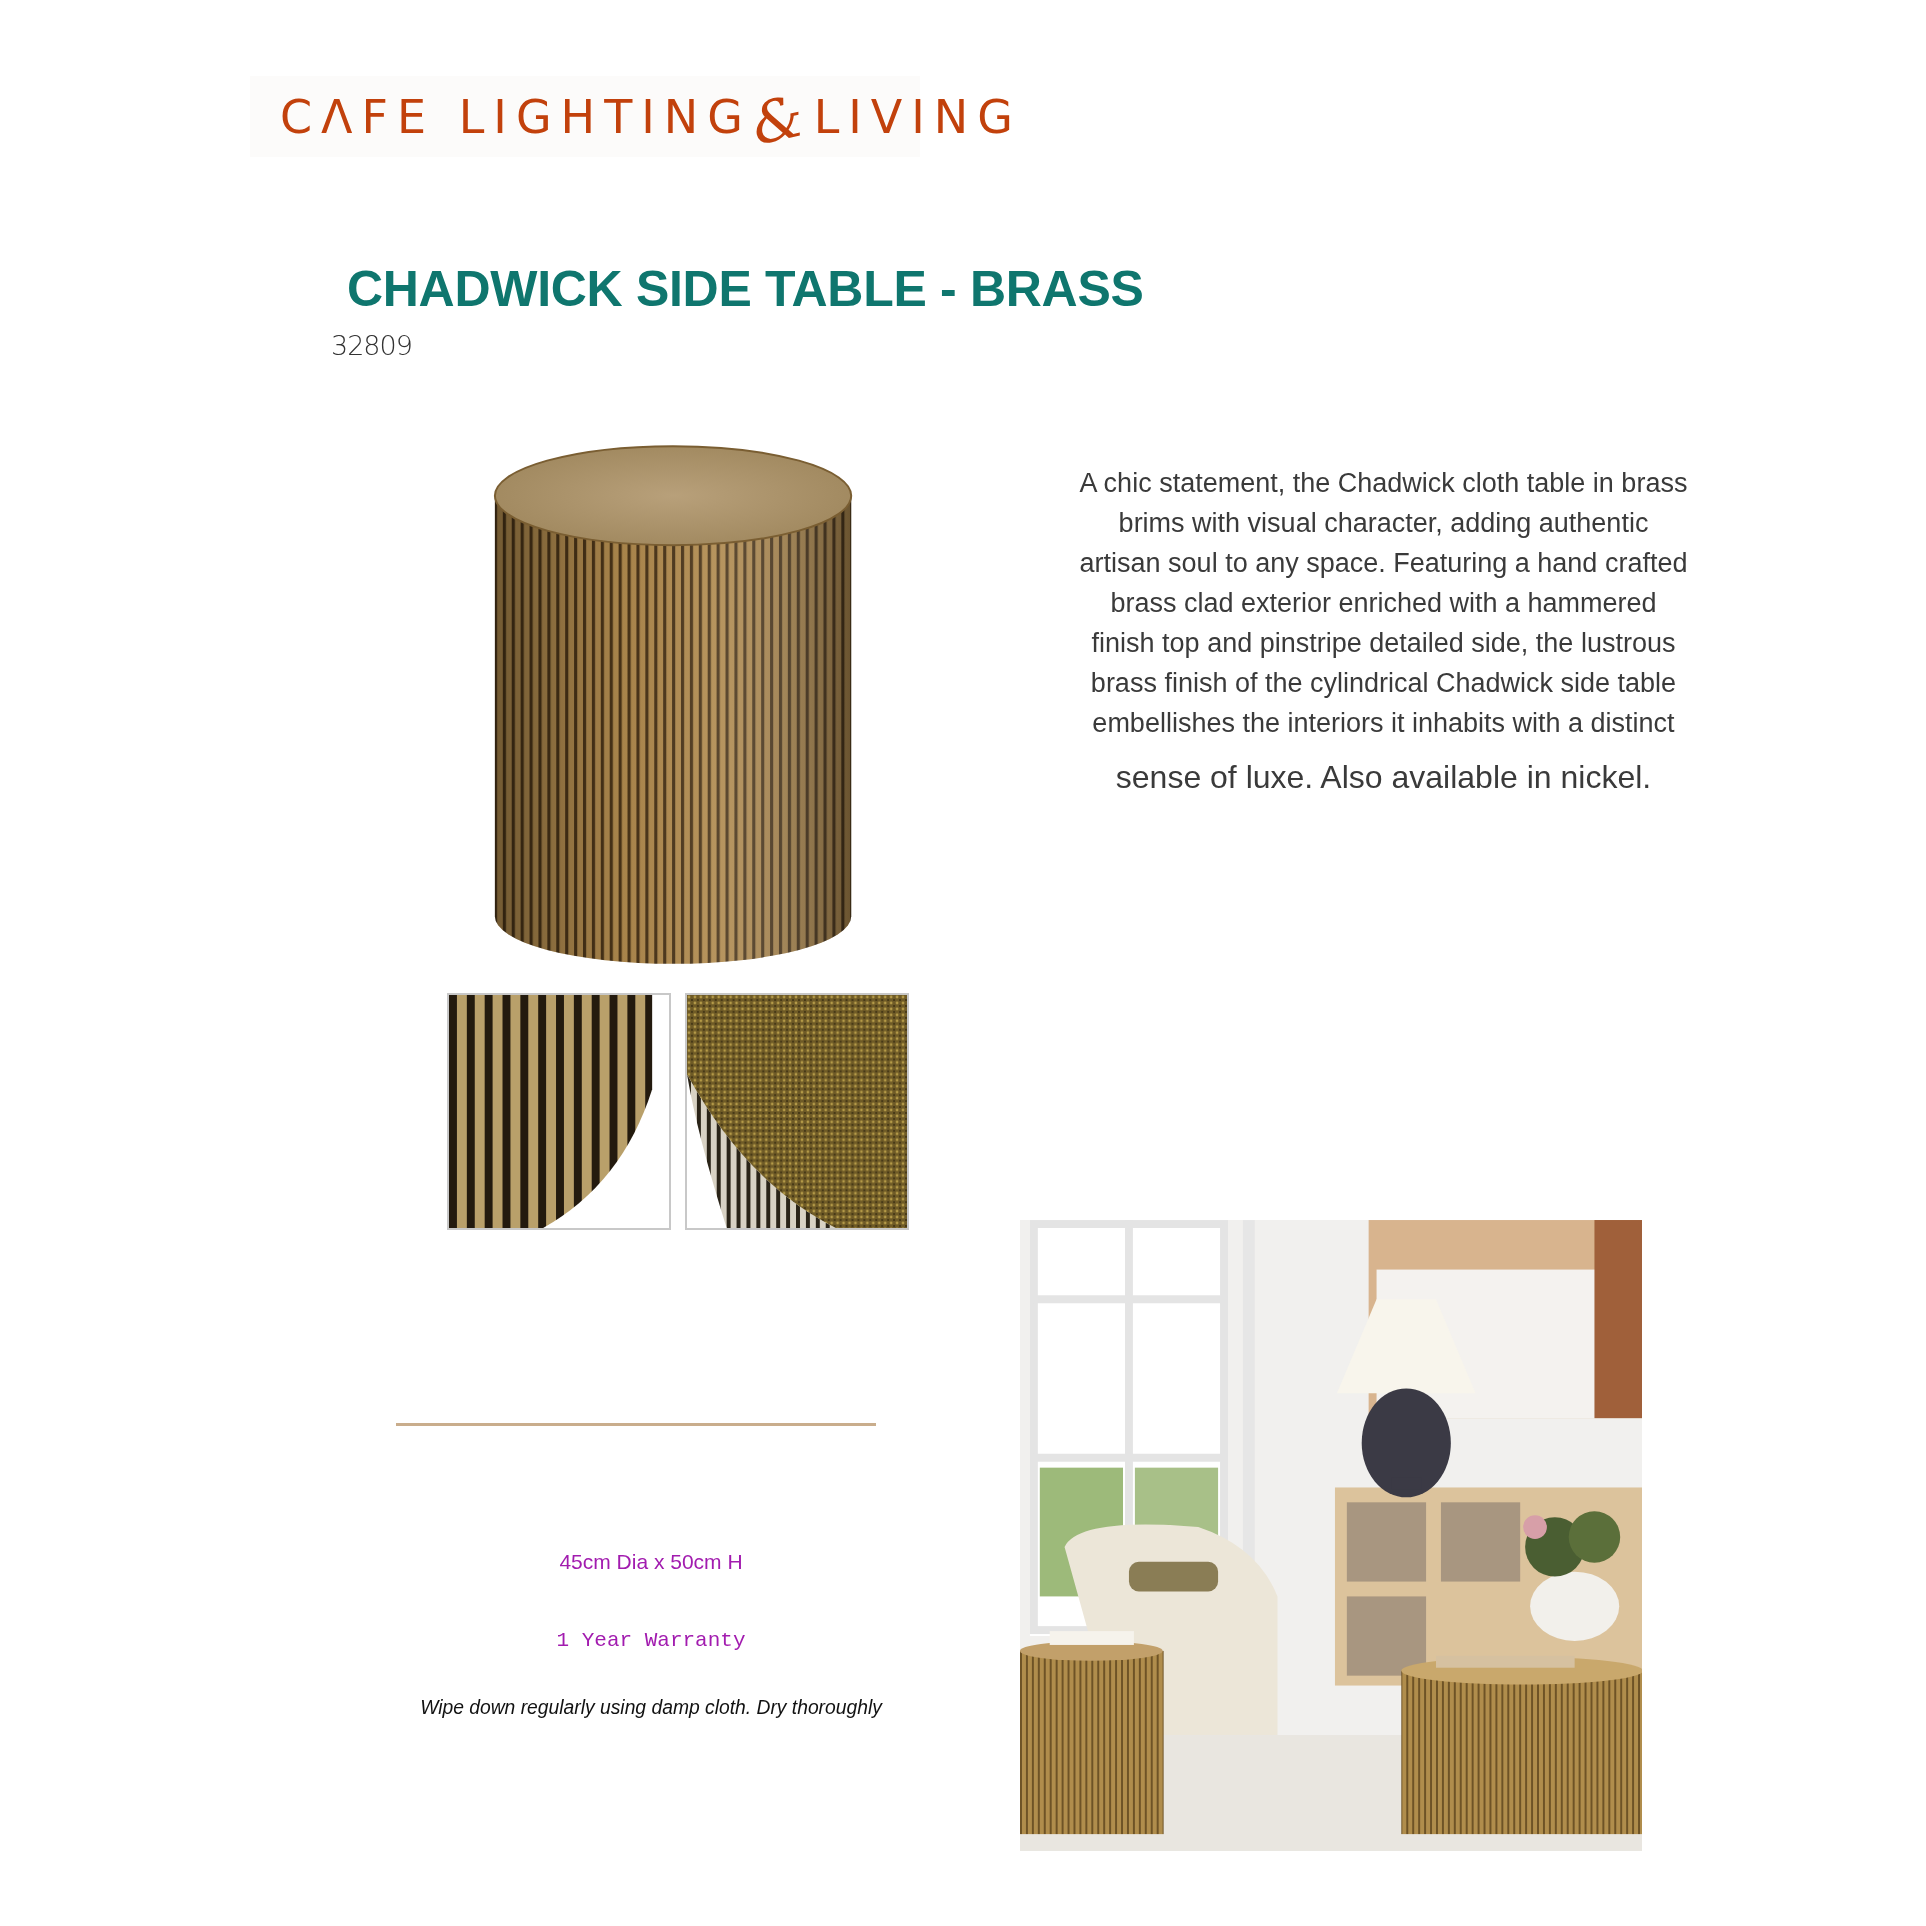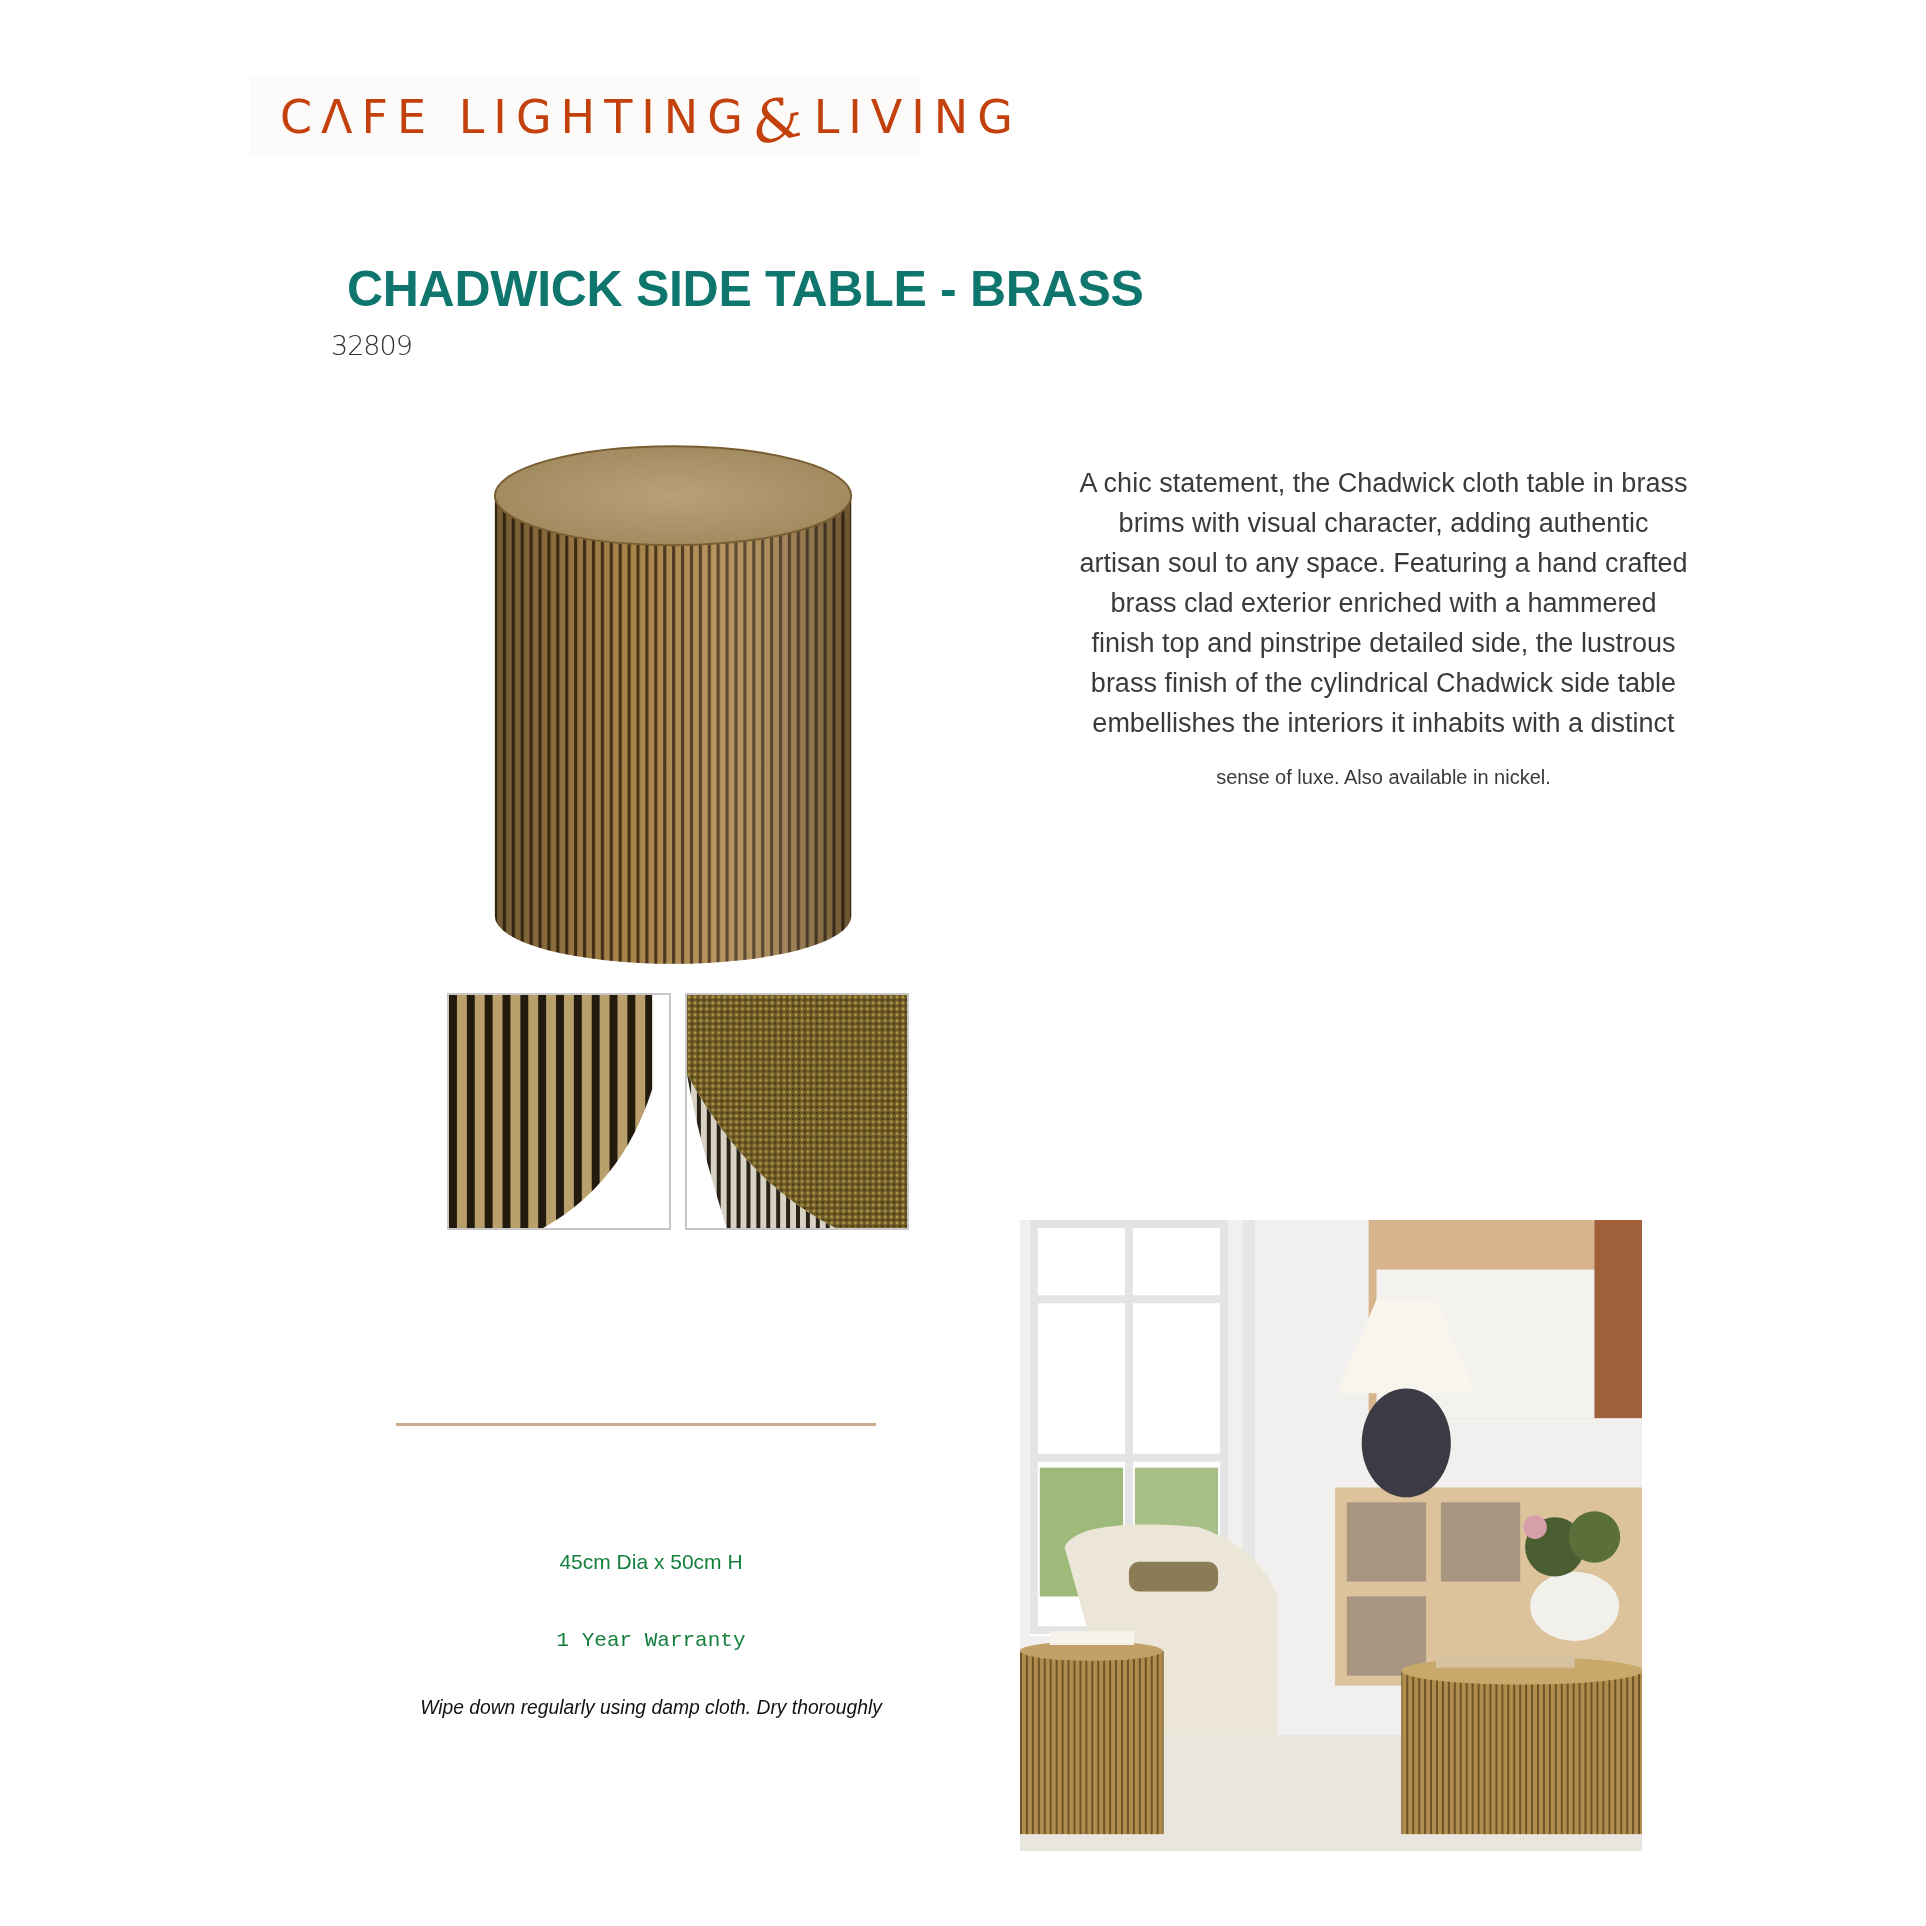--- a/index.html
+++ b/index.html
@@ -23,32 +23,32 @@
          font-size: 27px; color: #333; letter-spacing: -1px; }
 
   
   .hero { left: 485px; top: 441px; width: 386px; height: 525px; }
 
   
   .desc { left: 1057px; top: 463px; width: 653px; text-align: center;
           font-family: "Liberation Sans", sans-serif; font-size: 27px; line-height: 40px;
           color: #3a3a3a; font-weight: normal; }
   .desc-last { left: 1057px; top: 757px; width: 653px; text-align: center;
-          font-family: "Liberation Sans", sans-serif; font-size: 20px; line-height: 40px; color: #3a3a3a; }
+          font-family: "Liberation Sans", sans-serif; font-size: 32px; line-height: 40px; color: #3a3a3a; }
 
   
   .thumb { top: 993px; width: 220px; height: 233px; border: 2px solid #c8c8c8; overflow: hidden; background: #fff; }
   .thumb-1 { left: 447px; }
   .thumb-2 { left: 685px; }
 
   
   .divider { left: 396px; top: 1423px; width: 480px; height: 3px; background: #c9ad8c; }
 
   
-  .spec { left: 396px; width: 510px; text-align: center; font-family: "Liberation Sans", sans-serif; color: #15803d; }
+  .spec { left: 396px; width: 510px; text-align: center; font-family: "Liberation Sans", sans-serif; color: #a21caf; }
   .spec-dim { top: 1550px; font-size: 21px; }
   .spec-warranty { top: 1629px; font-size: 21px; font-family: Liberation Mono, monospace; }
   .spec-care { top: 1697px; font-size: 19.3px; font-style: italic; color: #111; }
 
   
   .lifestyle { left: 1020px; top: 1220px; width: 622px; height: 631px; overflow: hidden; background: #f4f3f1; }
 </style>
 </head>
 <body>
 

